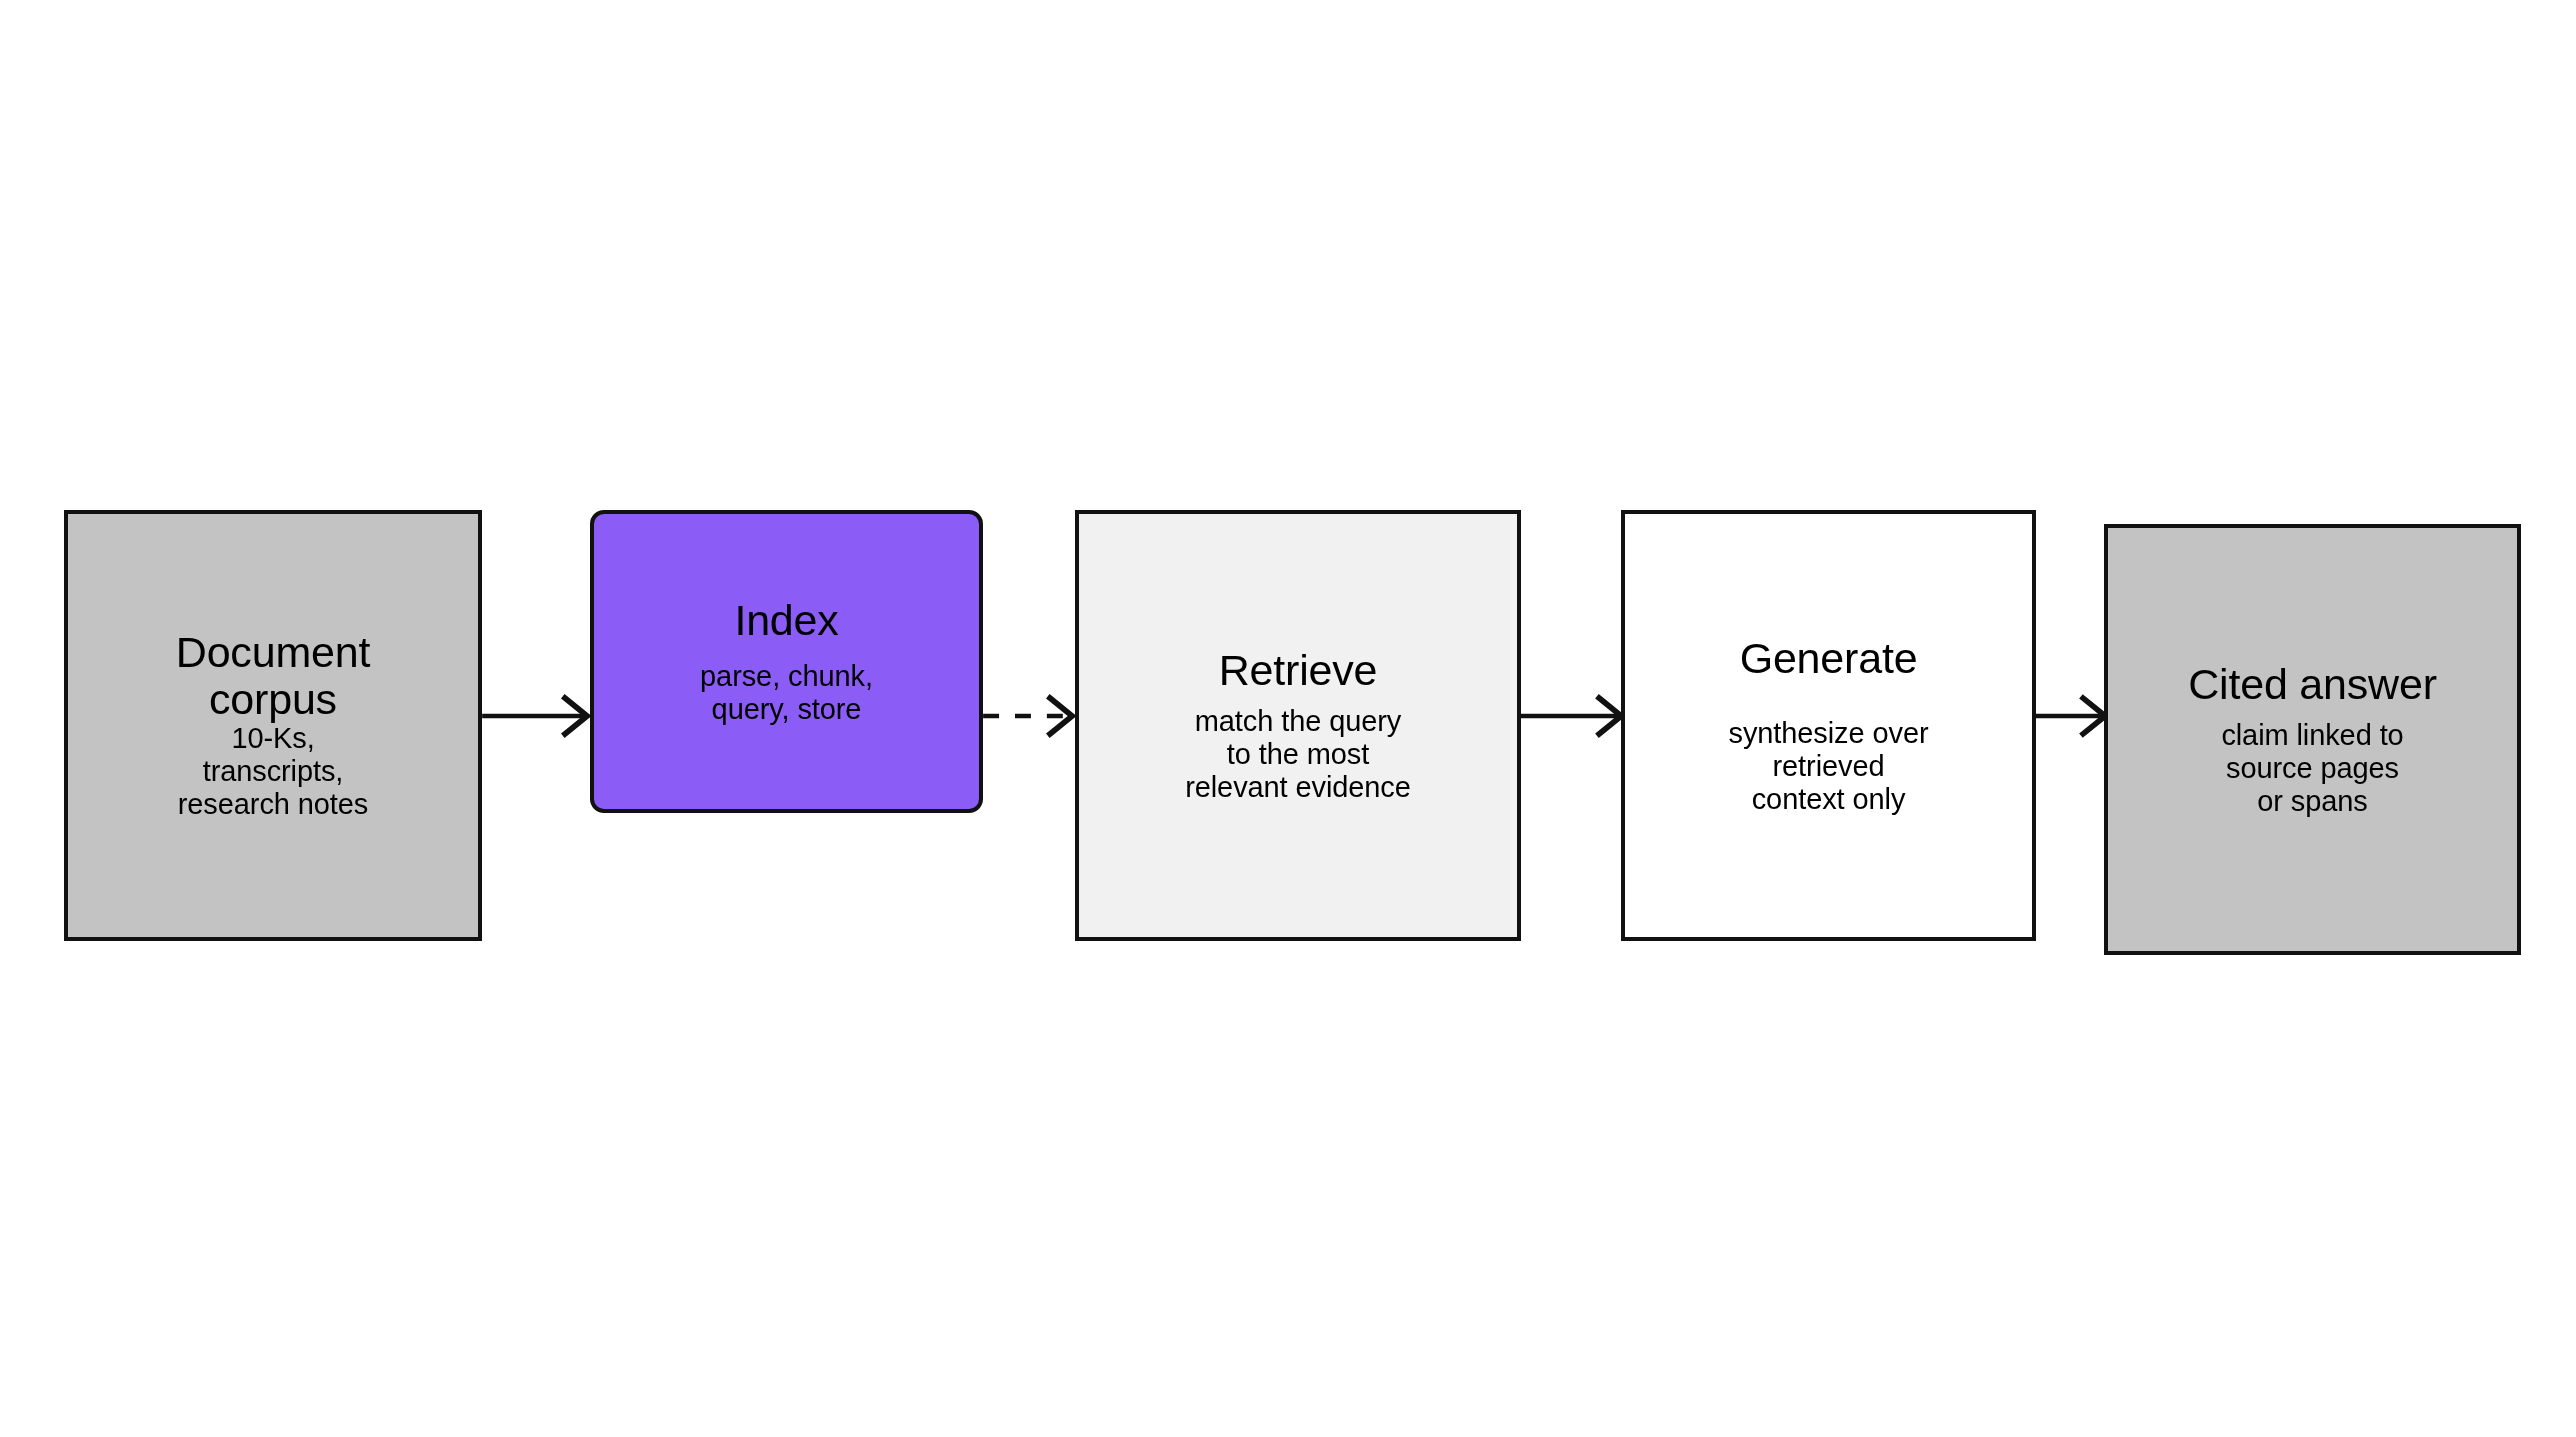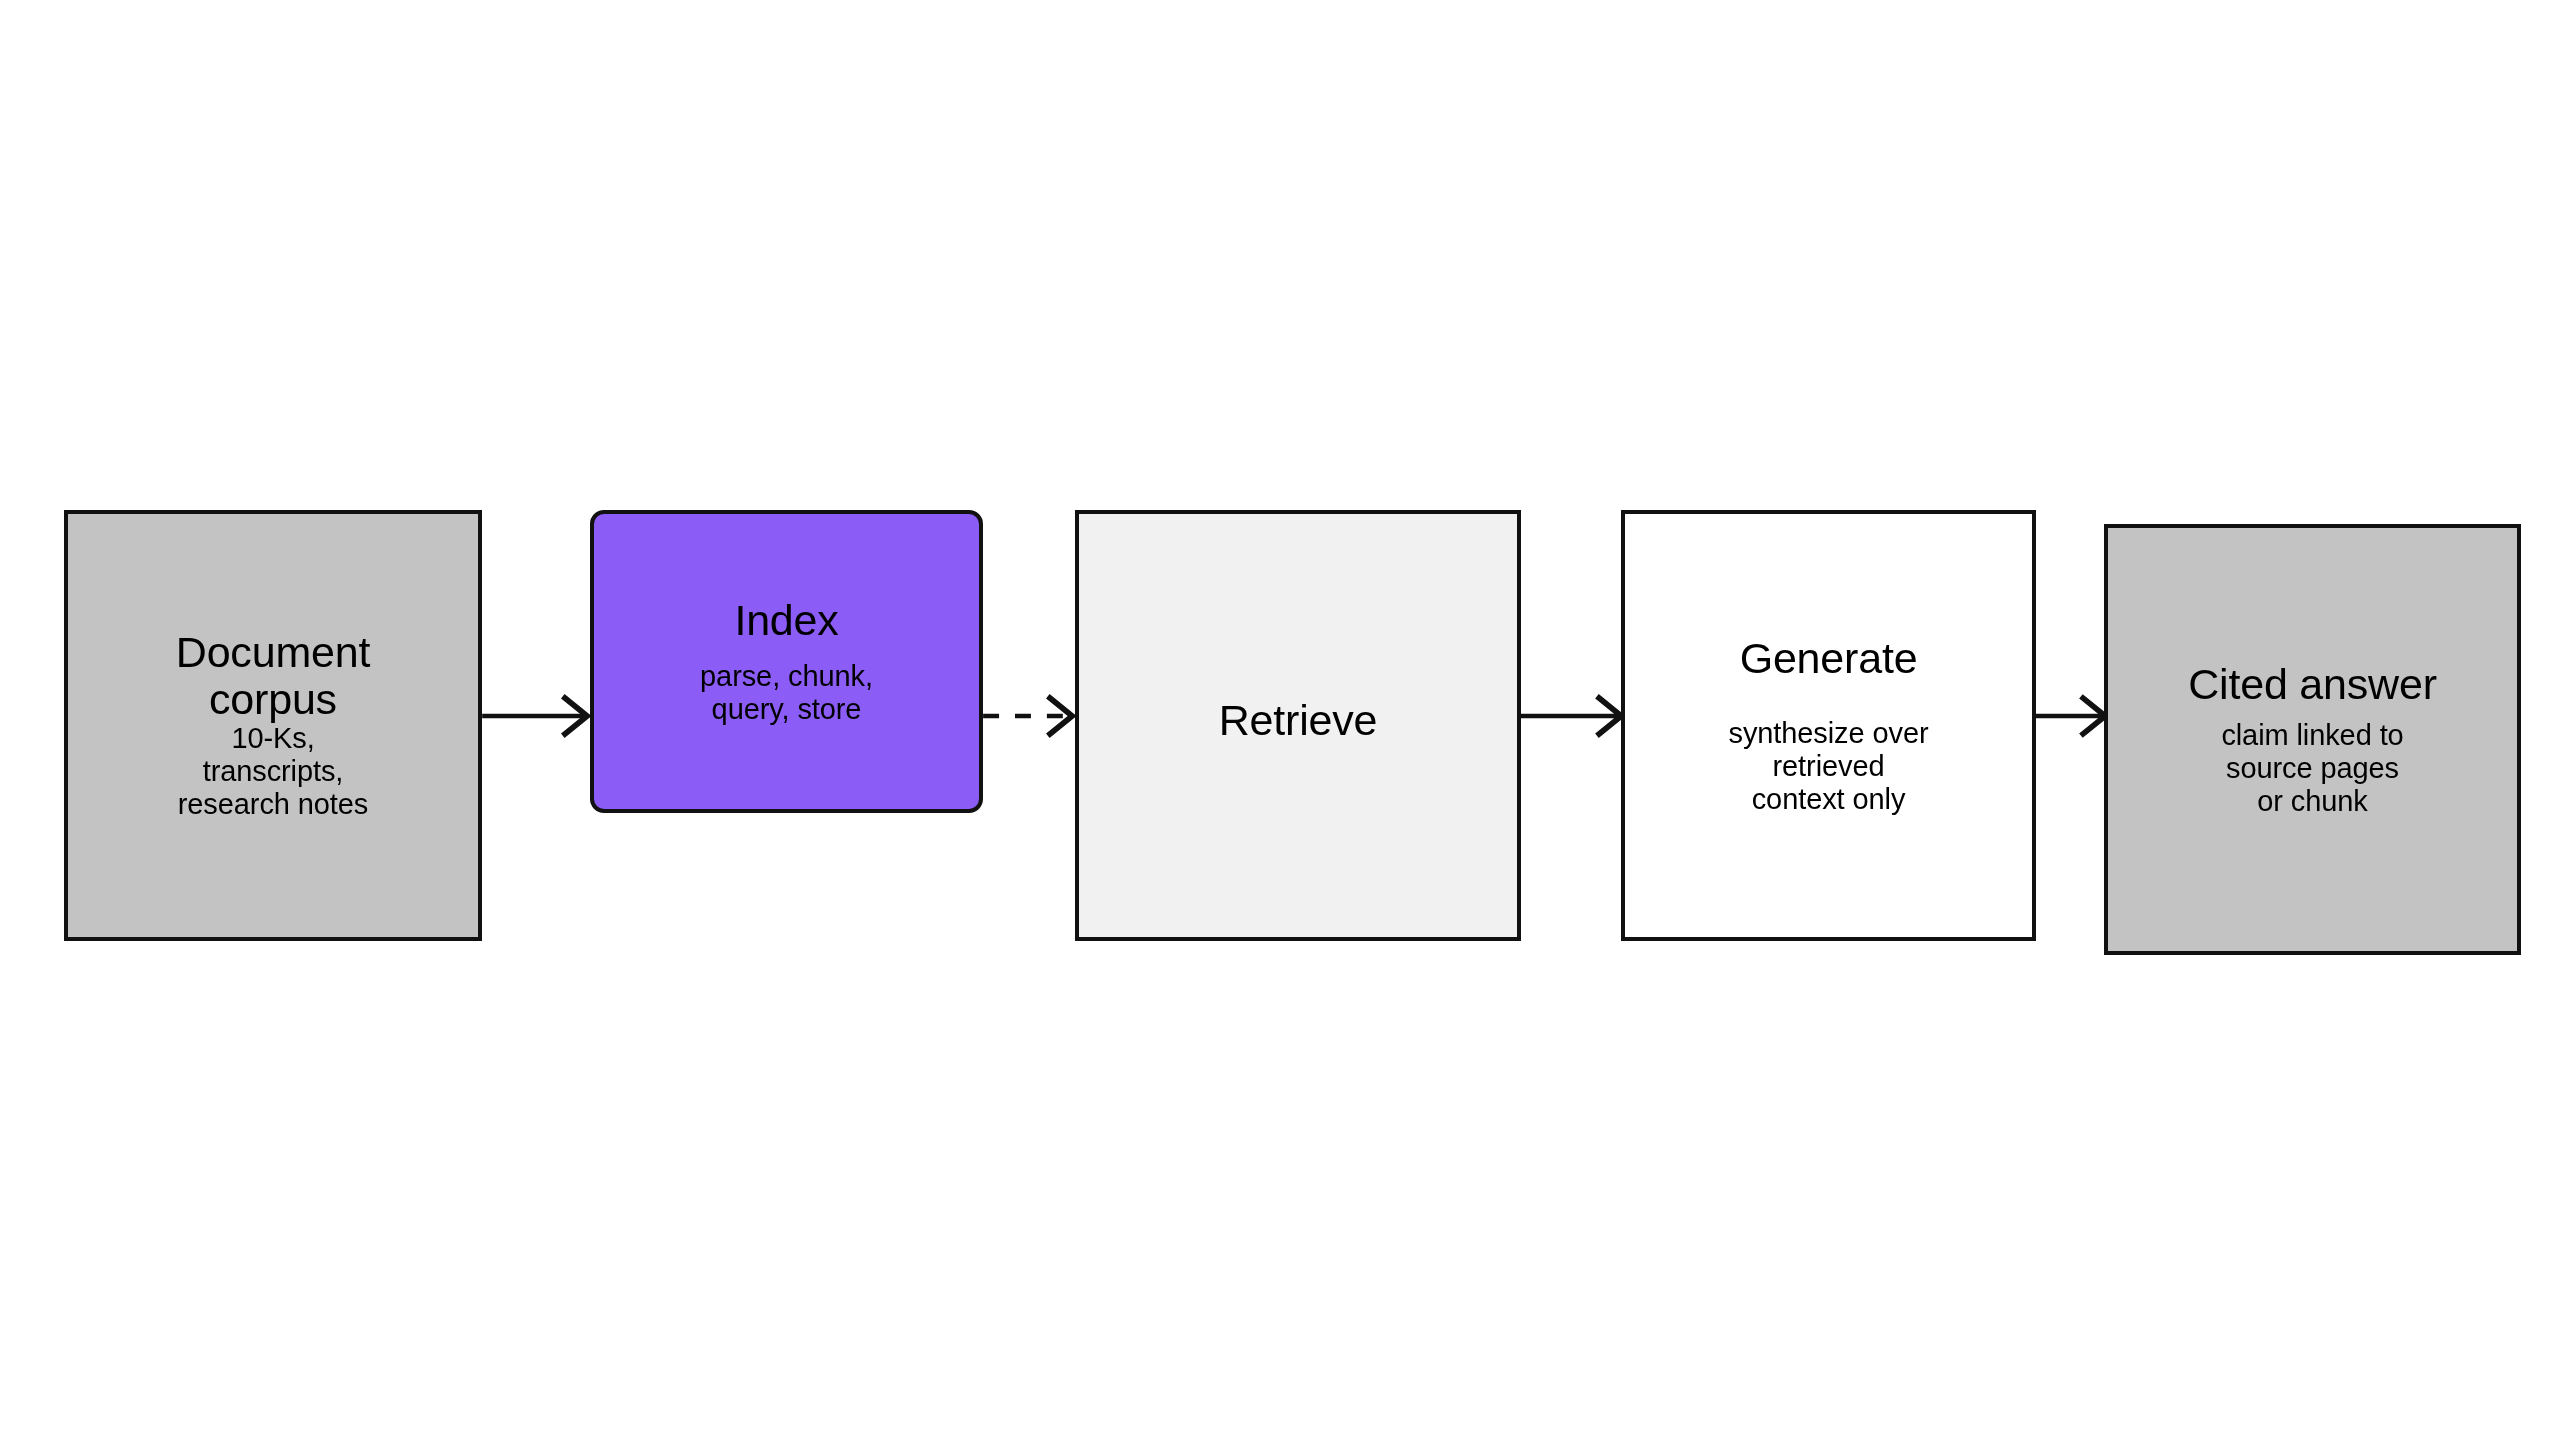--- a/index.html
+++ b/index.html
@@ -85,20 +85,23 @@
 
   <div class="connector" style="left:983px; top:686px; width:94px;">
     <svg width="94" height="60" viewBox="0 0 100 64">
       <line x1="0" y1="32" x2="90" y2="32" stroke="#111111" stroke-width="5" stroke-dasharray="17 17"></line>
       <polyline points="69,11 95,32 69,53" fill="none" stroke="#111111" stroke-width="6" stroke-linecap="butt" stroke-linejoin="miter"></polyline>
     </svg>
   </div>
 
   <div class="node" style="left:1075px; top:510px; width:446px; height:431px; background:#f1f1f1;">
     <div class="node-title" style="margin-bottom:11.2px;">Retrieve</div>
+    <div class="node-sub">match the query
+to the most
+relevant evidence</div>
   </div>
 
   <div class="connector" style="left:1521px; top:686px; width:105px;">
     <svg width="105" height="60" viewBox="0 0 112 64">
       <line x1="0" y1="32" x2="105" y2="32" stroke="#111111" stroke-width="5"></line>
       <polyline points="81,11 107,32 81,53" fill="none" stroke="#111111" stroke-width="6" stroke-linecap="butt" stroke-linejoin="miter"></polyline>
     </svg>
   </div>
 
   <div class="node" style="left:1621px; top:510px; width:415px; height:431px; background:#ffffff;gap:25px;">
@@ -112,17 +115,17 @@
     <svg width="73" height="60" viewBox="0 0 78 64">
       <line x1="0" y1="32" x2="72" y2="32" stroke="#111111" stroke-width="5"></line>
       <polyline points="48,11 74,32 48,53" fill="none" stroke="#111111" stroke-width="6" stroke-linecap="butt" stroke-linejoin="miter"></polyline>
     </svg>
   </div>
 
   <div class="node" style="left:2104px; top:524px; width:417px; height:431px; background:#c3c3c3;">
     <div class="node-title" style="margin-bottom:11.2px;">Cited answer</div>
     <div class="node-sub">claim linked to
 source pages
-or chunk</div>
+or spans</div>
   </div>
 
 </div>
 
 
 </body></html>

